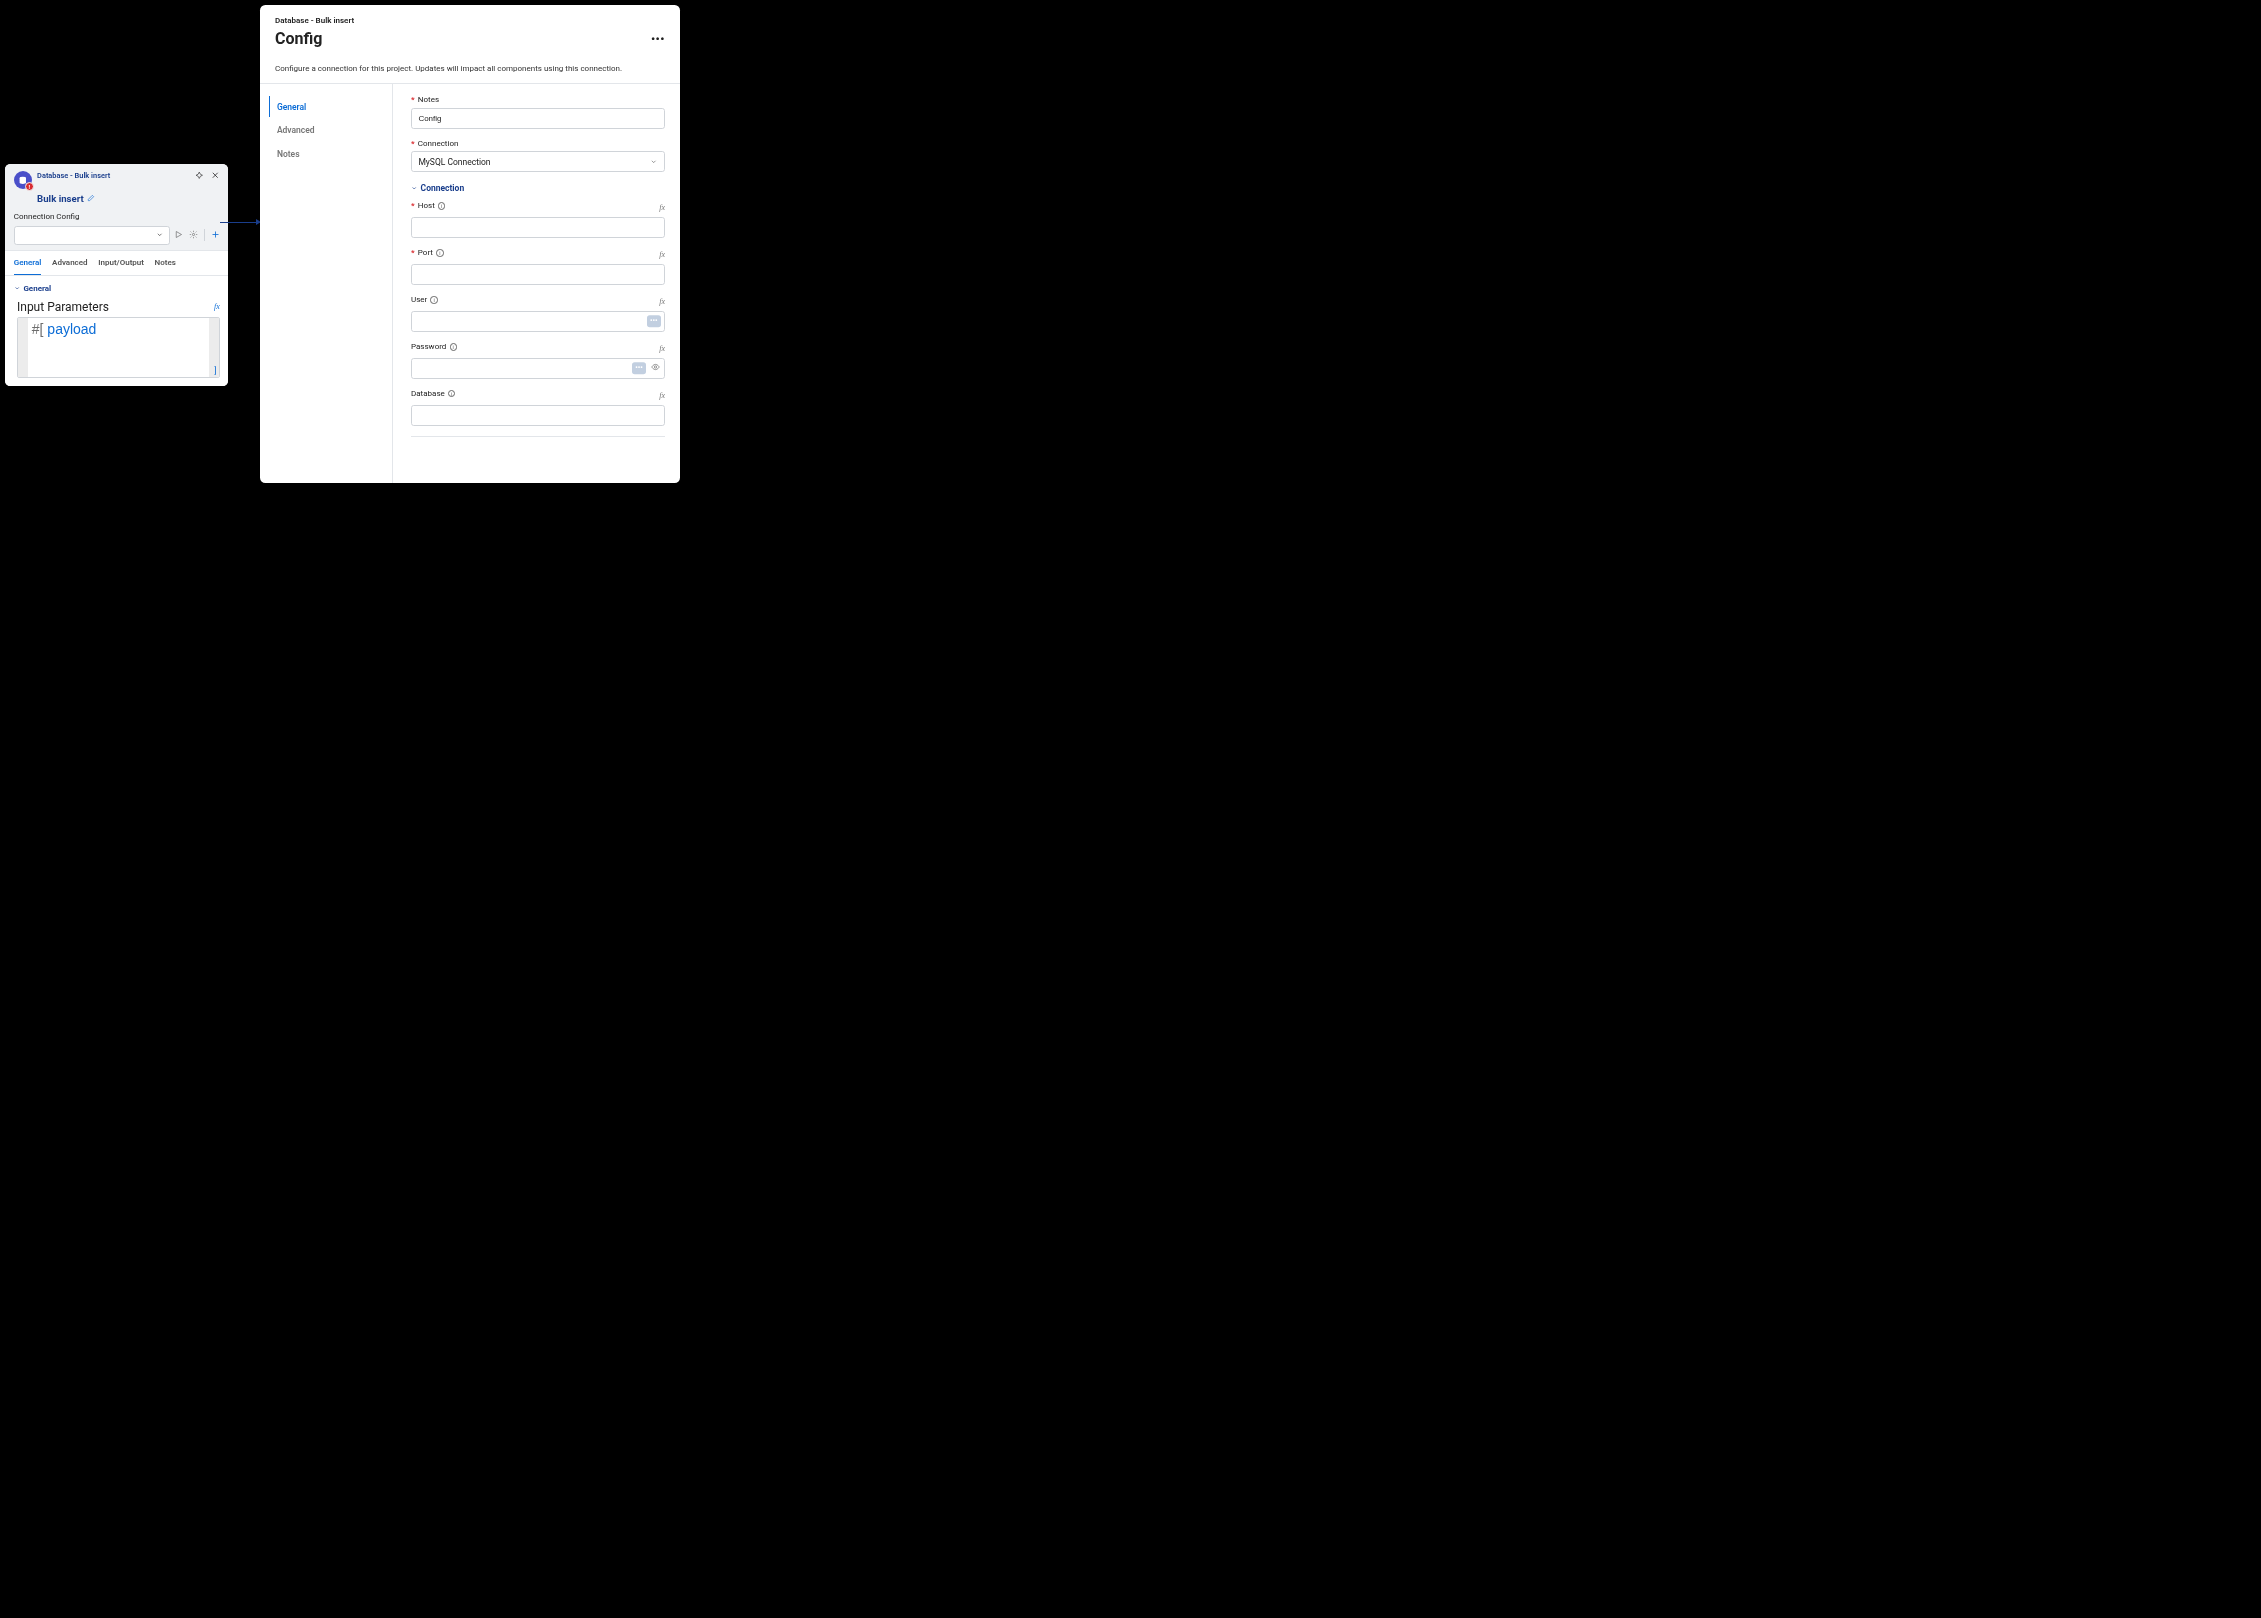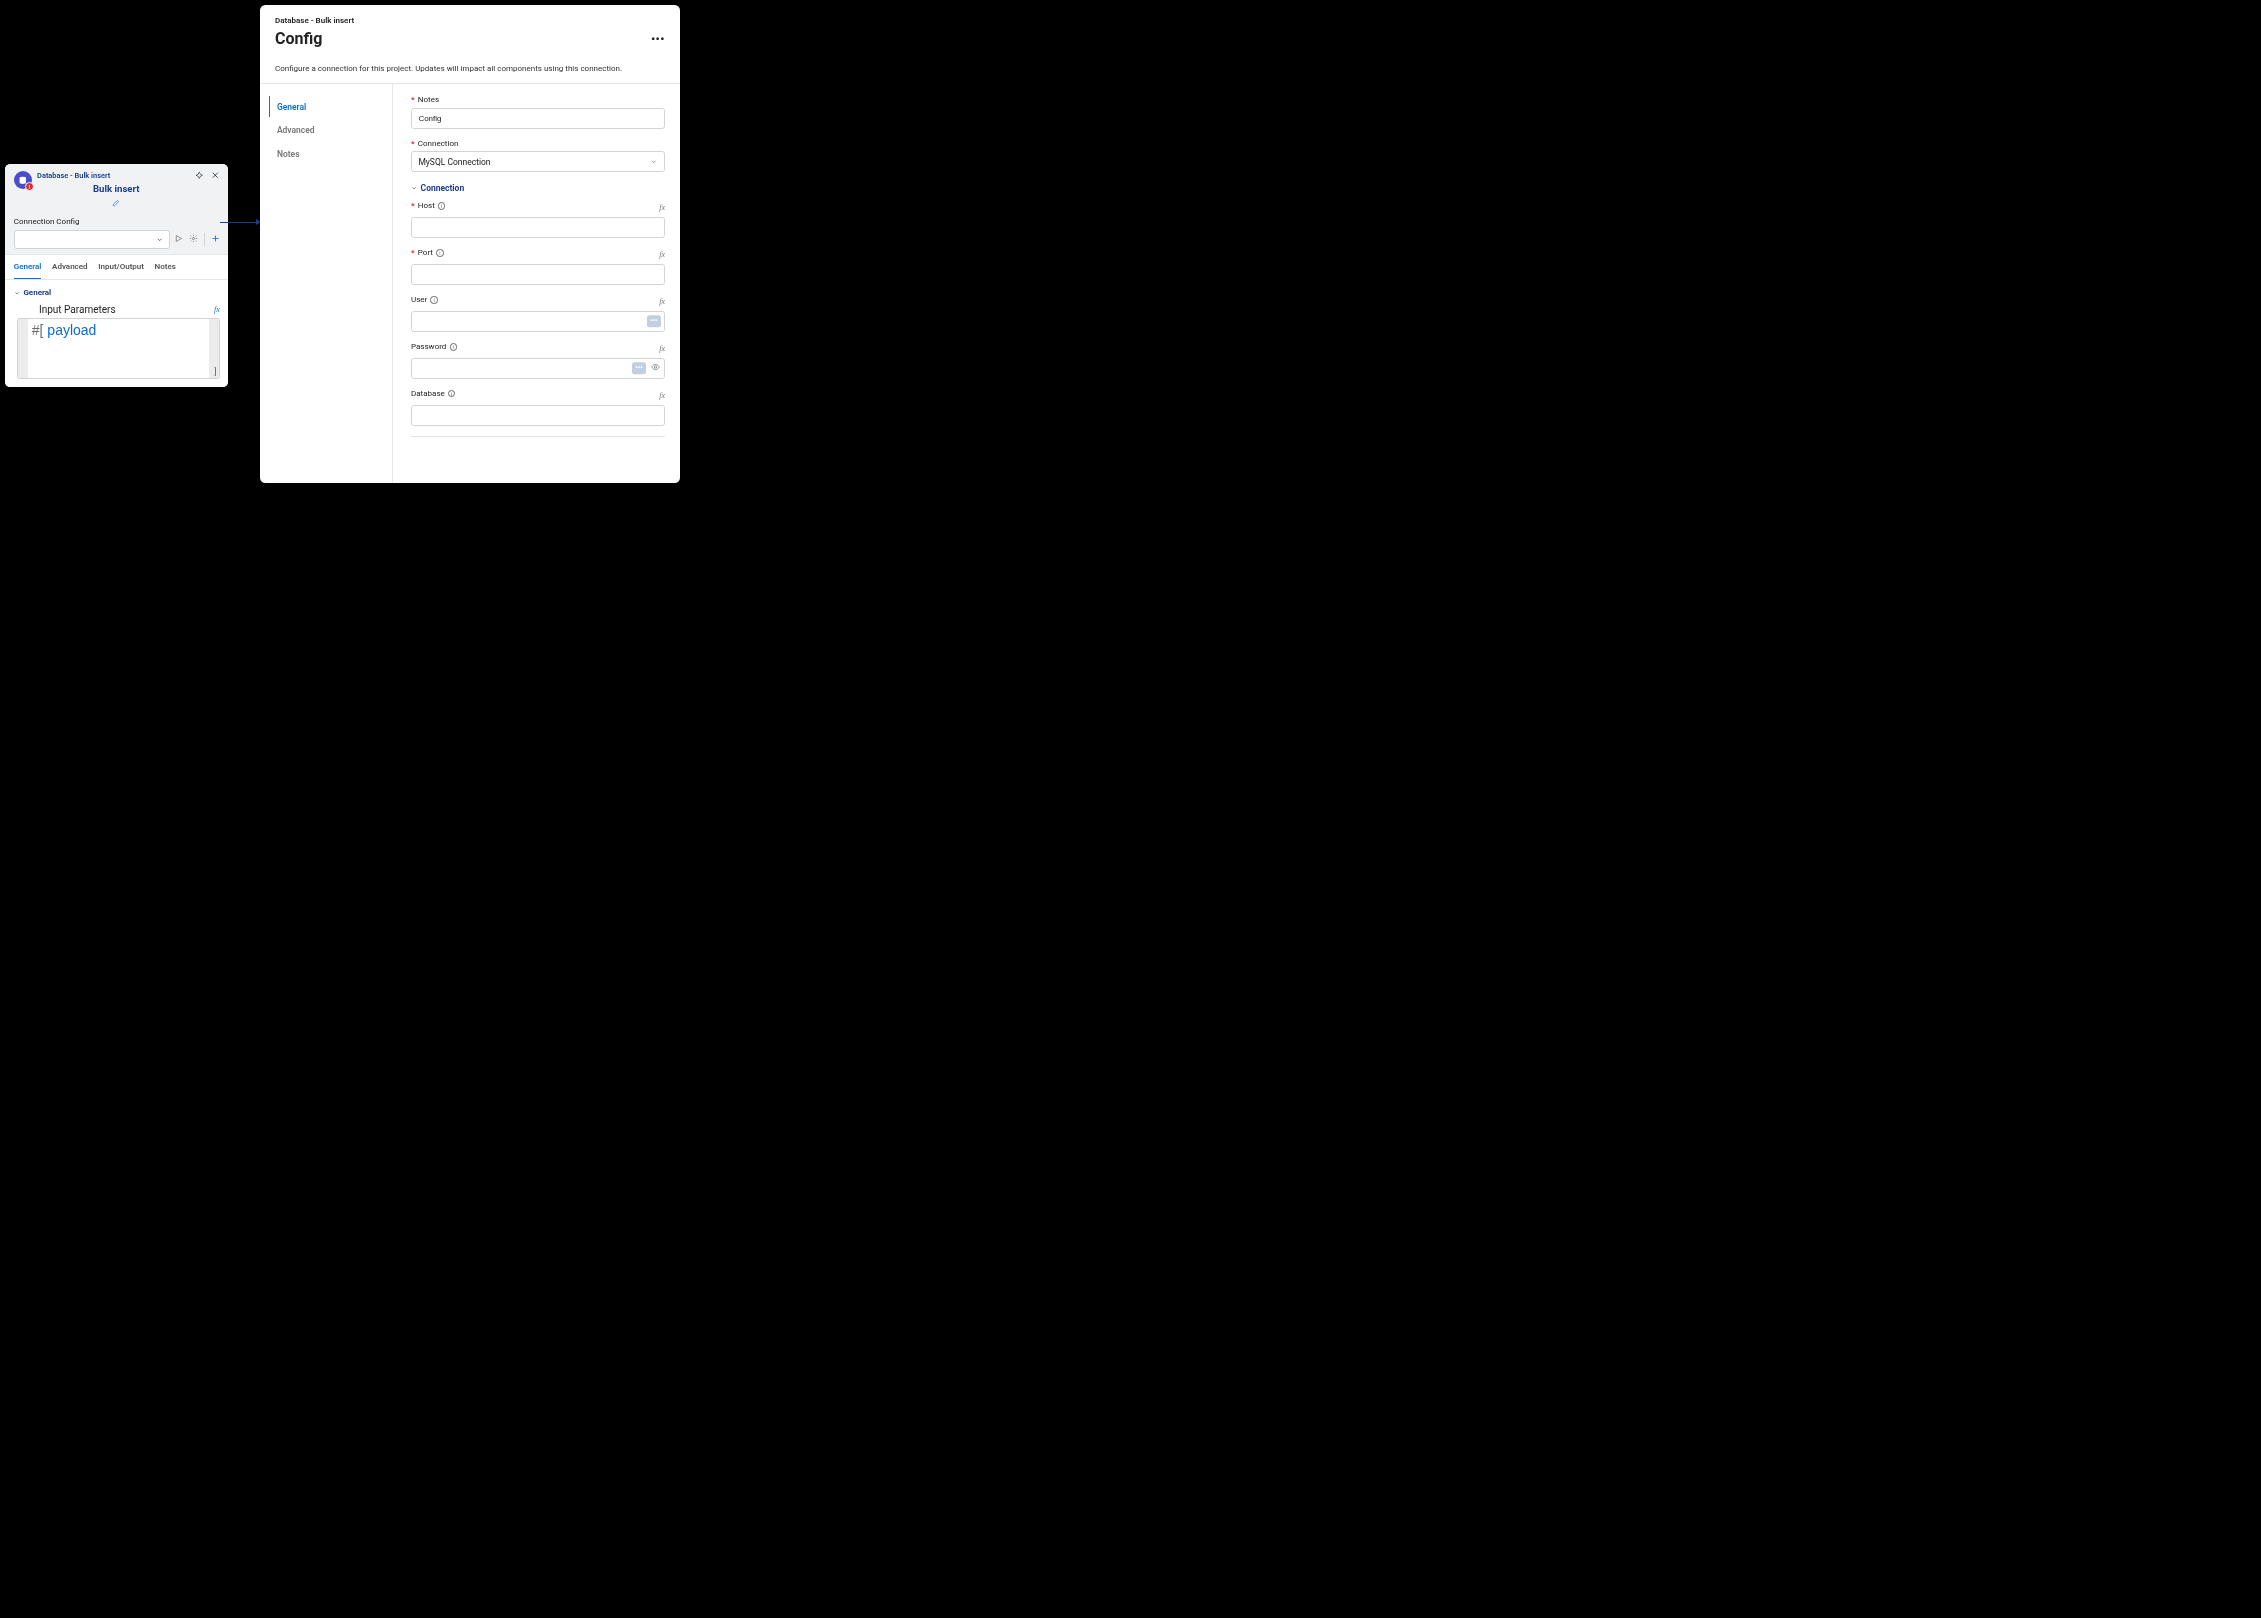--- a/index.html
+++ b/index.html
@@ -62,22 +62,22 @@
   .sp-titles { flex: 1; }
   .sp-breadcrumb {
     color: #1a3e8c;
     font-weight: 600;
     font-size: 7.4px;
   }
   .sp-title {
     color: #1a3e8c;
     font-weight: 700;
     font-size: 9.6px;
-    margin-top:3px;
-    display:flex; align-items:center; gap:3.2px;flex-direction:column;
+    margin-top:13px;
+    display:flex; align-items:center; gap:3.2px;
   }
   .sp-edit-icon {
     color:#1a6fd6; cursor:pointer;
   }
   .sp-edit-icon svg { width:8px; height:8px; stroke:#1a6fd6; fill:none; stroke-width:2;}
   .sp-top-actions {
     display:flex; gap:7.4px; align-items:center;
     color:#222;
   }
   .sp-top-actions span { cursor:pointer; }
@@ -142,21 +142,21 @@
     font-size:8px;
     cursor:pointer;
     margin-bottom:6.4px;
   }
   .sp-section-header svg { width:6.4px; height:6.4px; stroke:#1a3e8c; fill:none; stroke-width:2.5;}
   .sp-param-row {
     display:flex; align-items:center; justify-content:space-between;
     margin-bottom:3.2px;
     padding-left:3.2px;
   }
-  .sp-param-row label { font-size:10px; color:#222;margin-left:22px; }
+  .sp-param-row label { font-size:12px; color:#222; }
   .sp-fx {
     font-style:italic;
     font-family:Georgia, serif;
     color:#0d6dd6;
     cursor:pointer;
     font-size:8px;
   }
   .sp-fx.grey { color:#777; }
   .sp-code-area {
     margin-left:3.2px;

